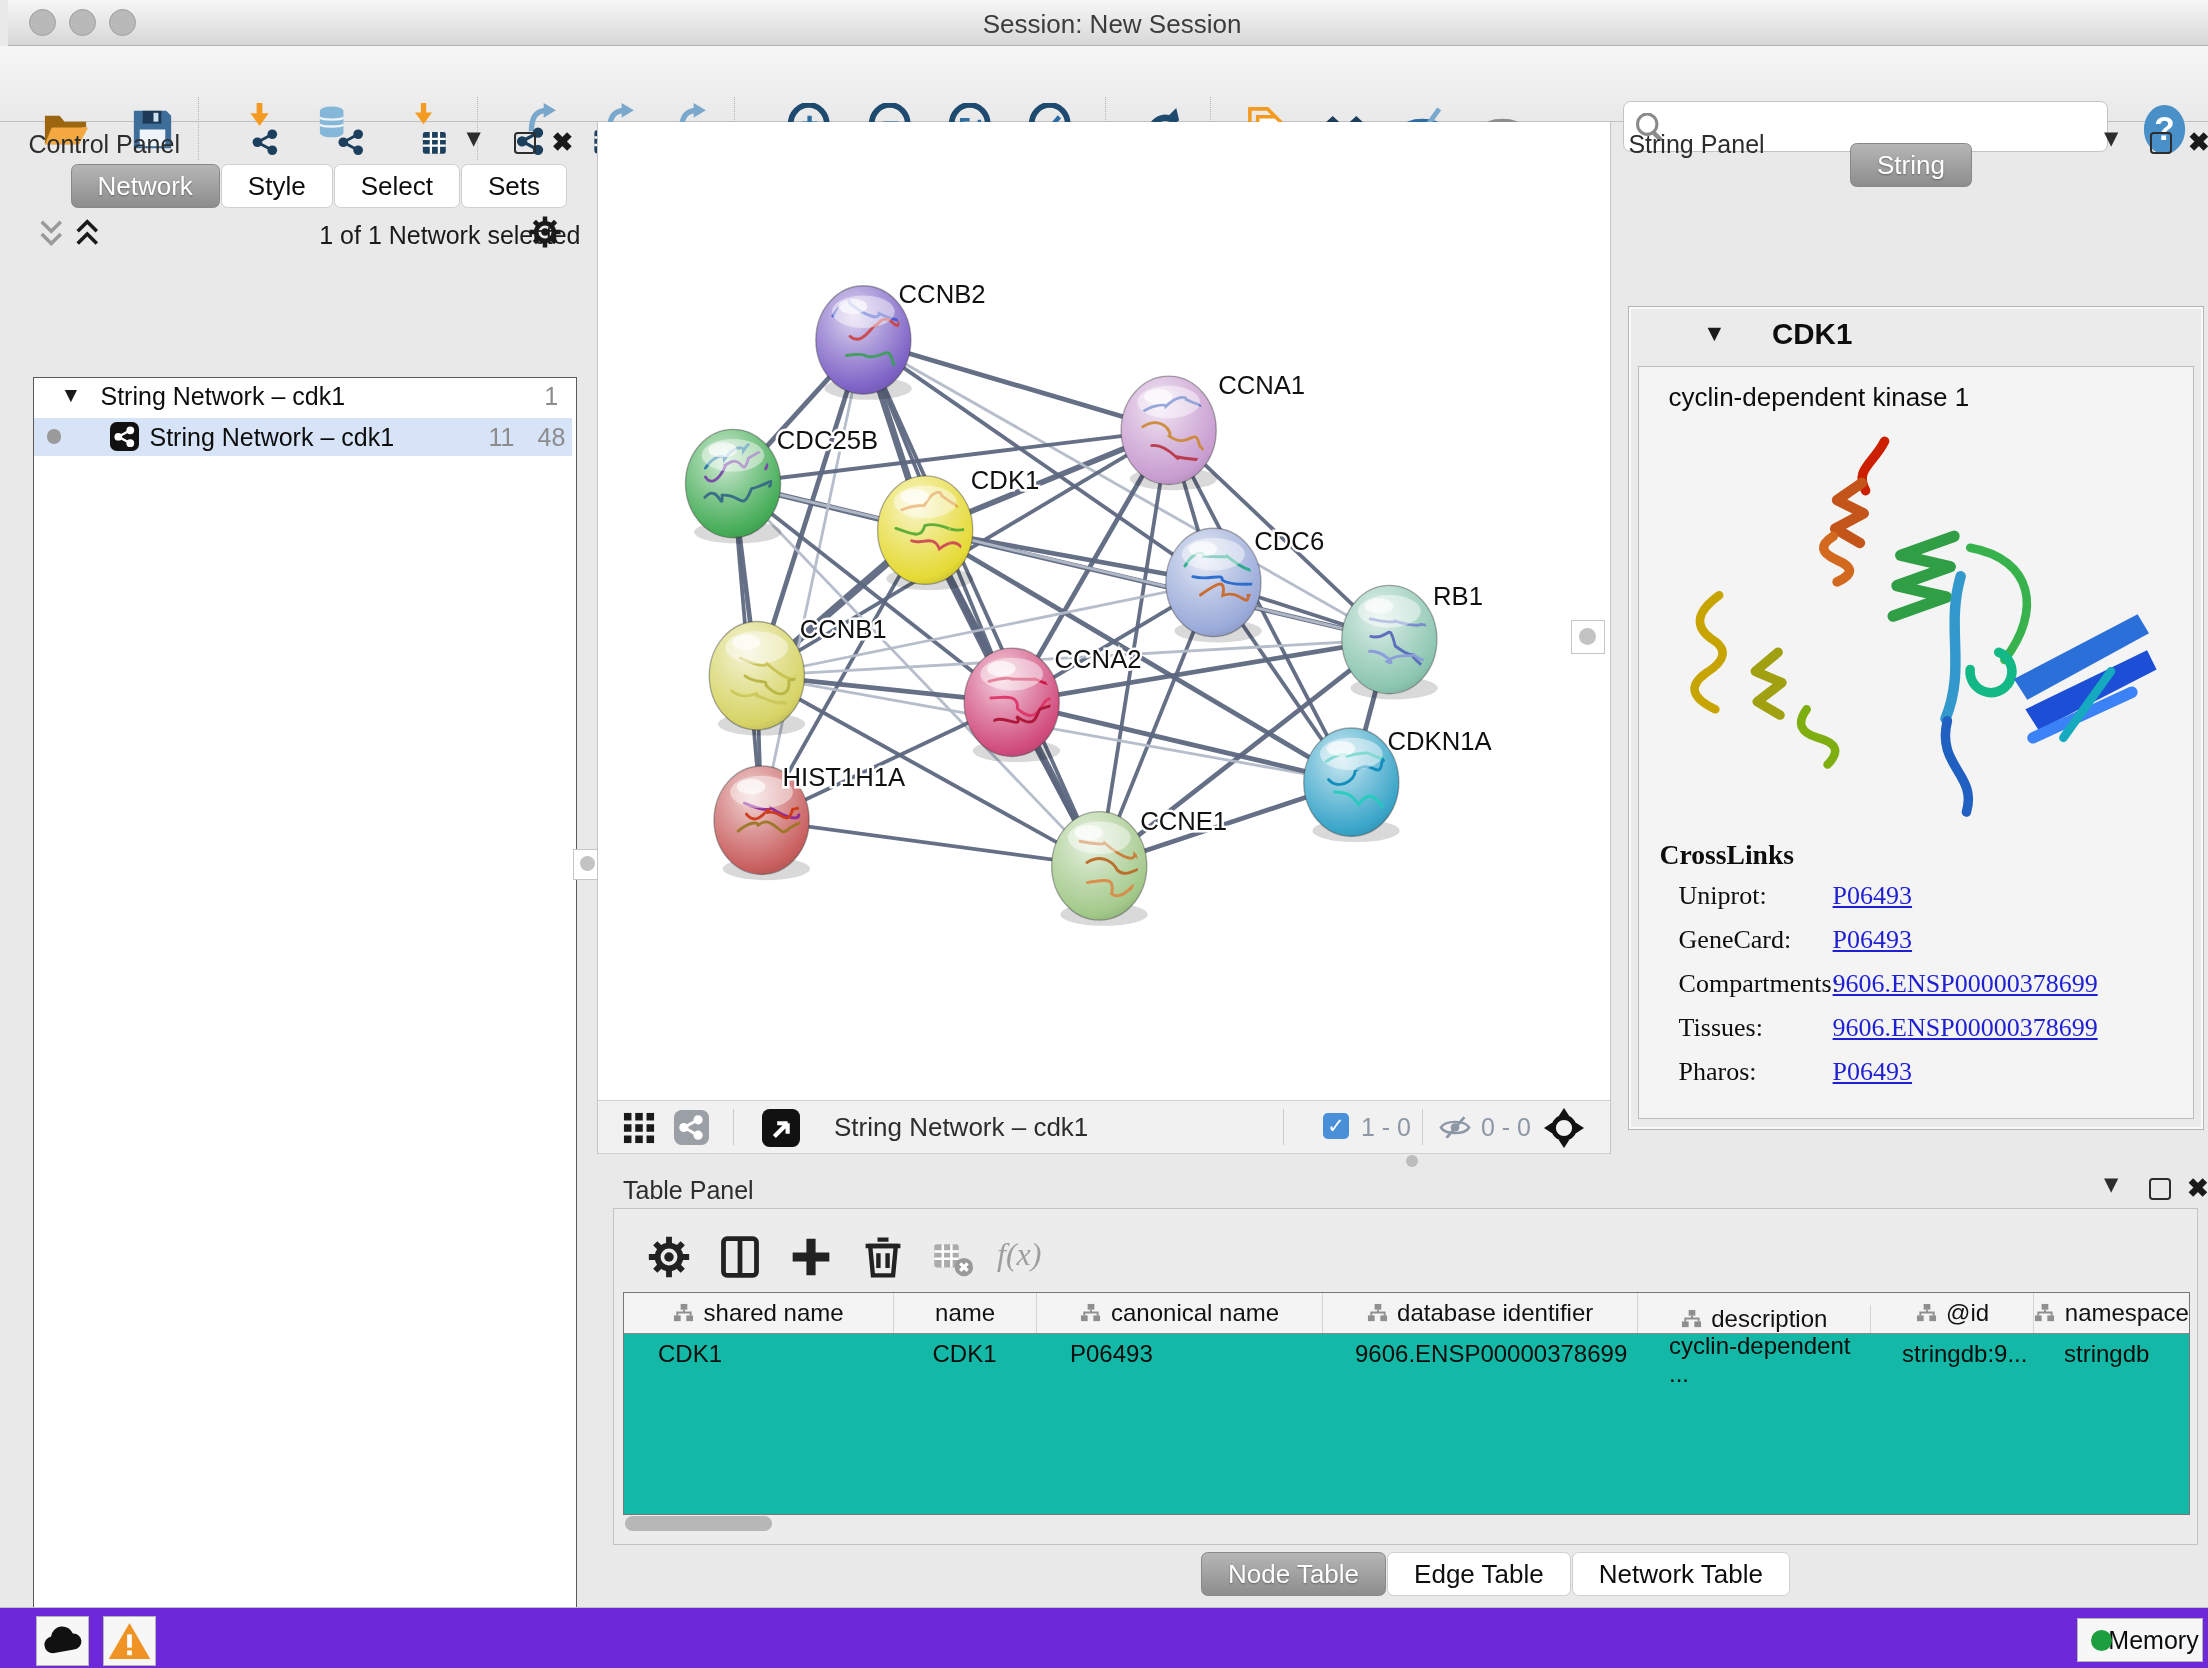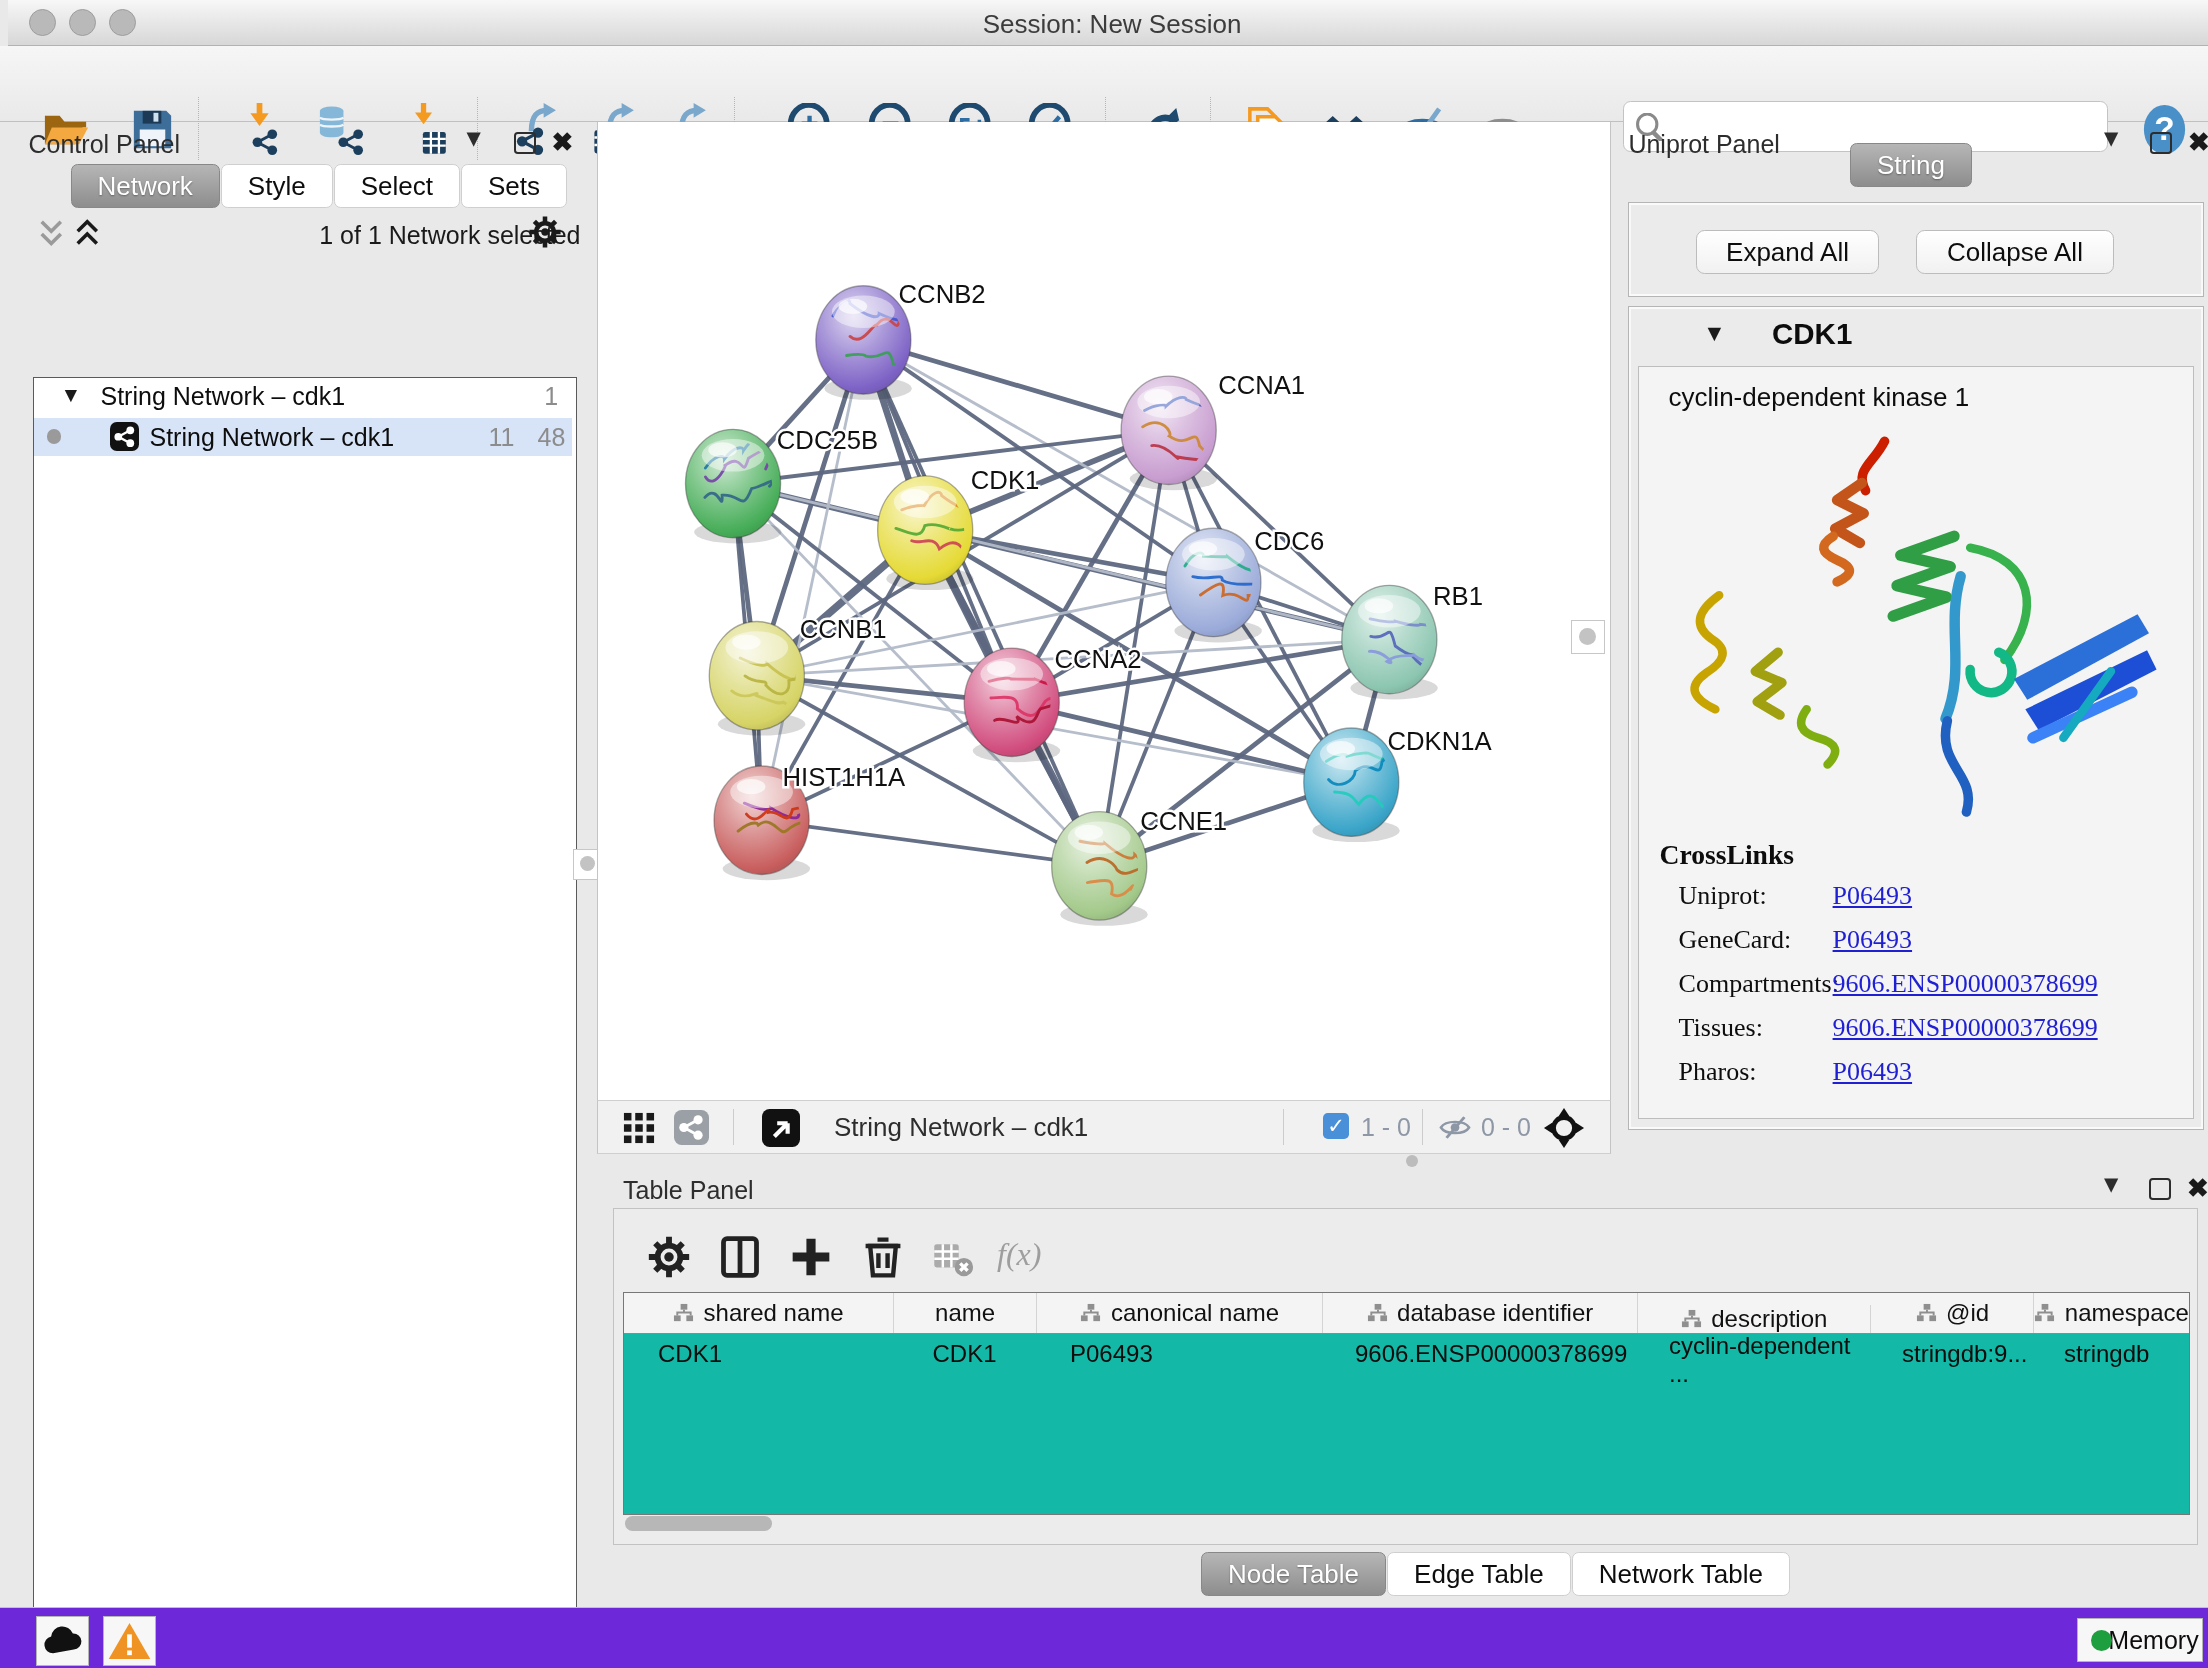--- a/index.html
+++ b/index.html
@@ -684,31 +684,27 @@
     </span>
   </div>
 
   <span class="handle abs" style="left:1571px;top:620px;width:32px;height:32px">
       <i style="width:17px;height:17px;margin:6.7px"></i>
     </span>
 
   <span class="abs" style="left:1406px;top:1155px;width:12.4px;height:12.4px;border-radius:50%;background:#bcbcbc"></span>
 
   <div class="abs" style="left:1617px;top:122px;width:592px;height:1008px">
-    <span class="ptitle abs" style="left:11.4px;top:7.6px">Uniprot Panel</span>
+    <span class="ptitle abs" style="left:11.4px;top:7.6px">String Panel</span>
     <span class="wbtn-tri abs" style="left:487px;top:5.7px">▾</span>
     <span class="wbtn-sq abs" style="left:533px;top:9.5px"></span>
     <span class="wbtn-x abs" style="left:571px;top:9.5px">✖</span>
     <span class="tab sel abs" style="left:233px;top:21px">String</span>
   </div>
 
-  <div id="rp-outer1" class="abs">
-    <span class="btn abs" style="left:67px;top:27px;width:181px;height:42px;line-height:42px">Expand All</span>
-    <span class="btn abs" style="left:287px;top:27px;width:196px;height:42px;line-height:42px">Collapse All</span>
-  </div>
 
   <div id="rp-outer2" class="abs">
     <span class="abs" style="left:74px;top:13.3px;font-size:23px;color:#1a1a1a">▼</span>
     <span class="abs" style="left:143px;top:9.5px;font-size:29.5px;font-weight:bold;color:#0d0d0d">CDK1</span>
     <div id="rp-inner" class="abs">
       <span class="abs" style="left:30px;top:15px;font-size:26px;color:#0d0d0d">cyclin-dependent kinase 1</span>
 
       <svg class="abs" style="left:25px;top:57px" width="504" height="409" viewBox="0 0 530 430">
         <path d="M232 18 C220 42 200 48 212 70" fill="none" stroke="#cc1f00" stroke-width="10" stroke-linecap="round"></path>
         <path d="M208 62 l-26 18 l28 14 l-30 16 l26 15" fill="none" stroke="#c3551a" stroke-width="11" stroke-linecap="round" stroke-linejoin="round"></path>

